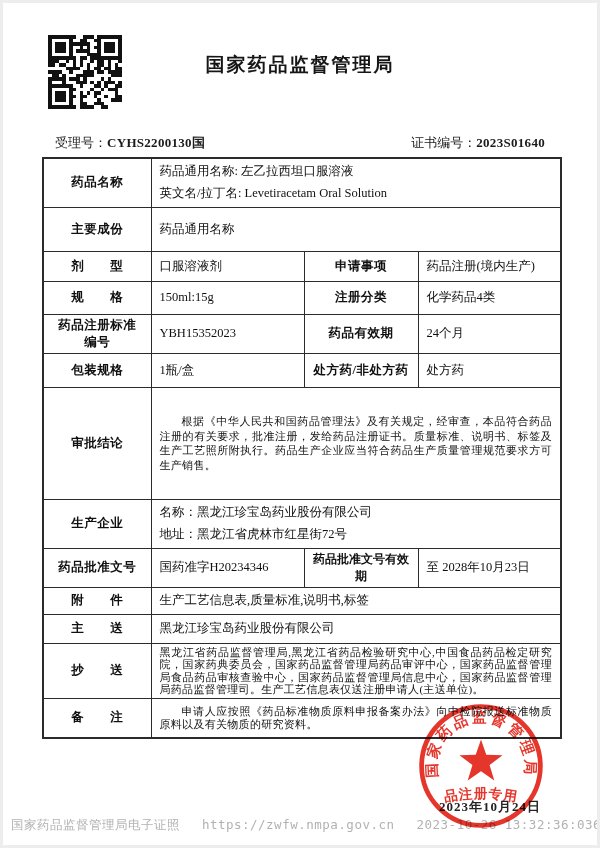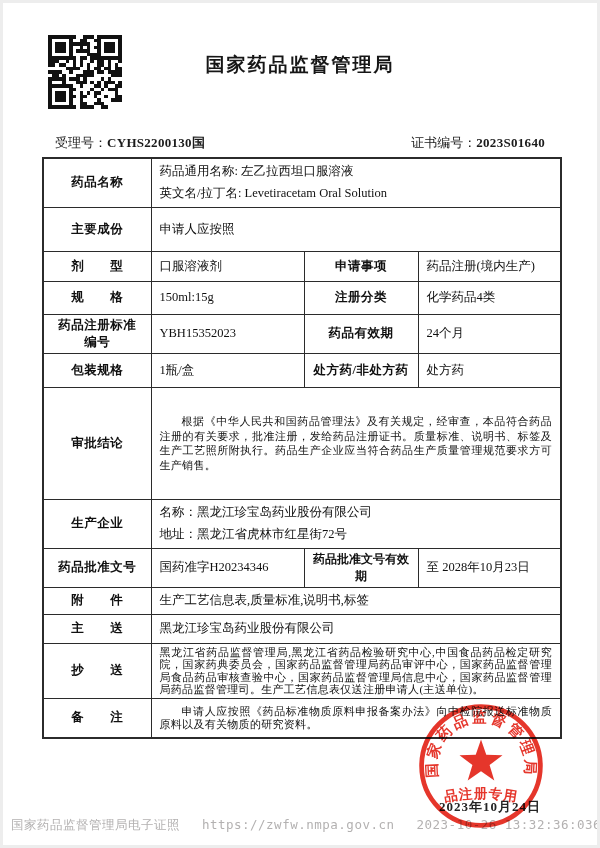--- a/index.html
+++ b/index.html
@@ -253,21 +253,21 @@
         <tr style="height:48px">
       <td class="lbl">药品名称</td>
       <td class="val two-line" colspan="3">
         <div>药品通用名称: 左乙拉西坦口服溶液</div>
         <div>英文名/拉丁名: Levetiracetam Oral Solution</div>
       </td>
     </tr>
 
     <tr style="height:44px">
       <td class="lbl">主要成份</td>
-      <td class="val" colspan="3">申请人应按照</td>
+      <td class="val" colspan="3">药品通用名称</td>
     </tr>
 
     <tr style="height:30px">
       <td class="lbl">剂　　型</td>
       <td class="val">口服溶液剂</td>
       <td class="lbl">申请事项</td>
       <td class="val">药品注册(境内生产)</td>
     </tr>
 
     <tr style="height:33px">

